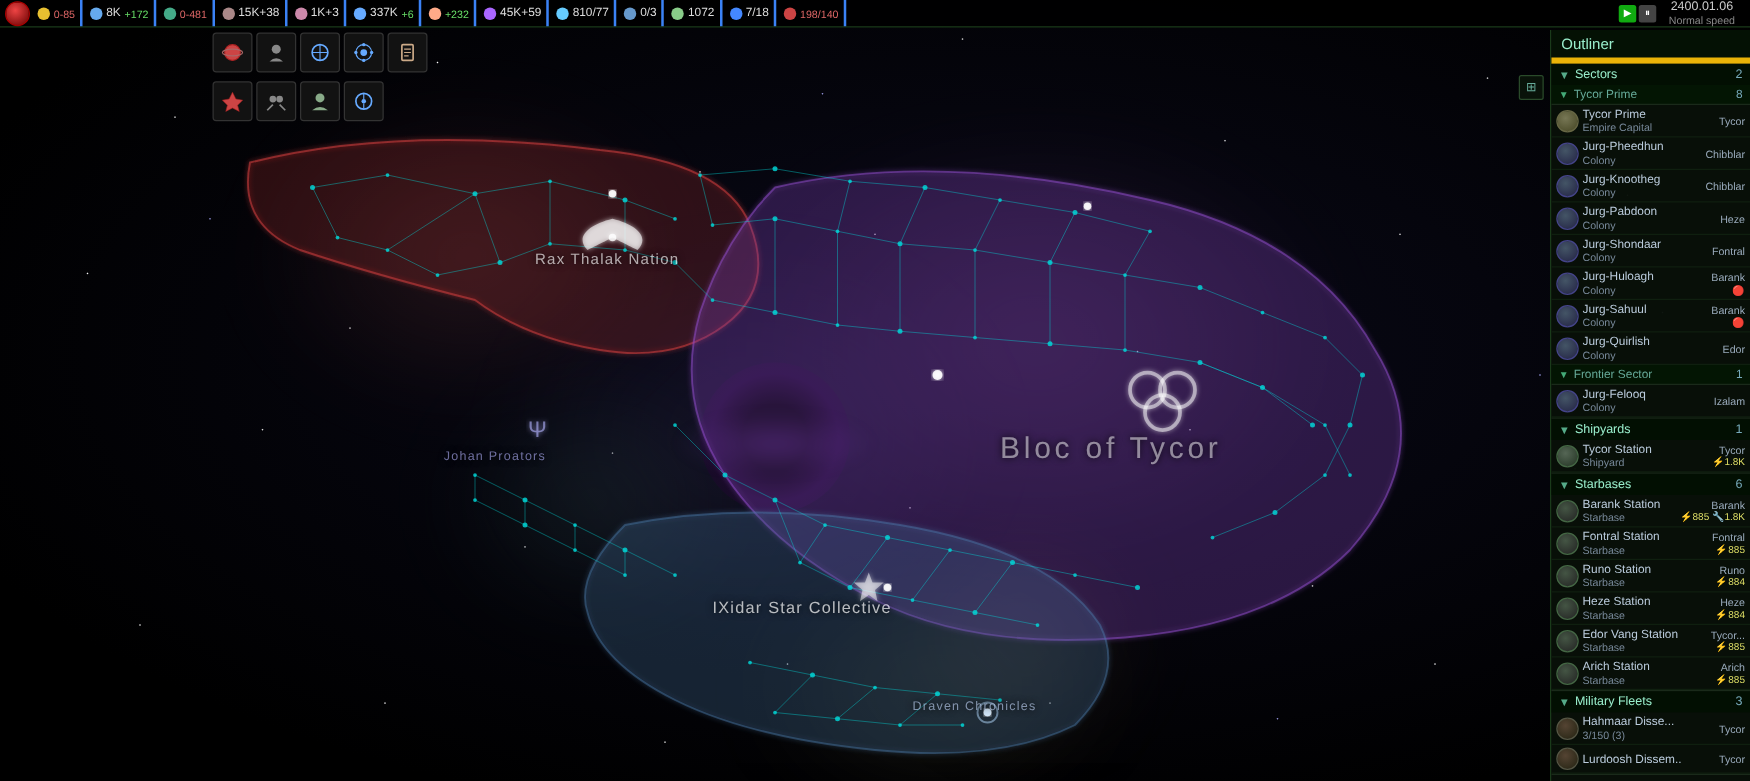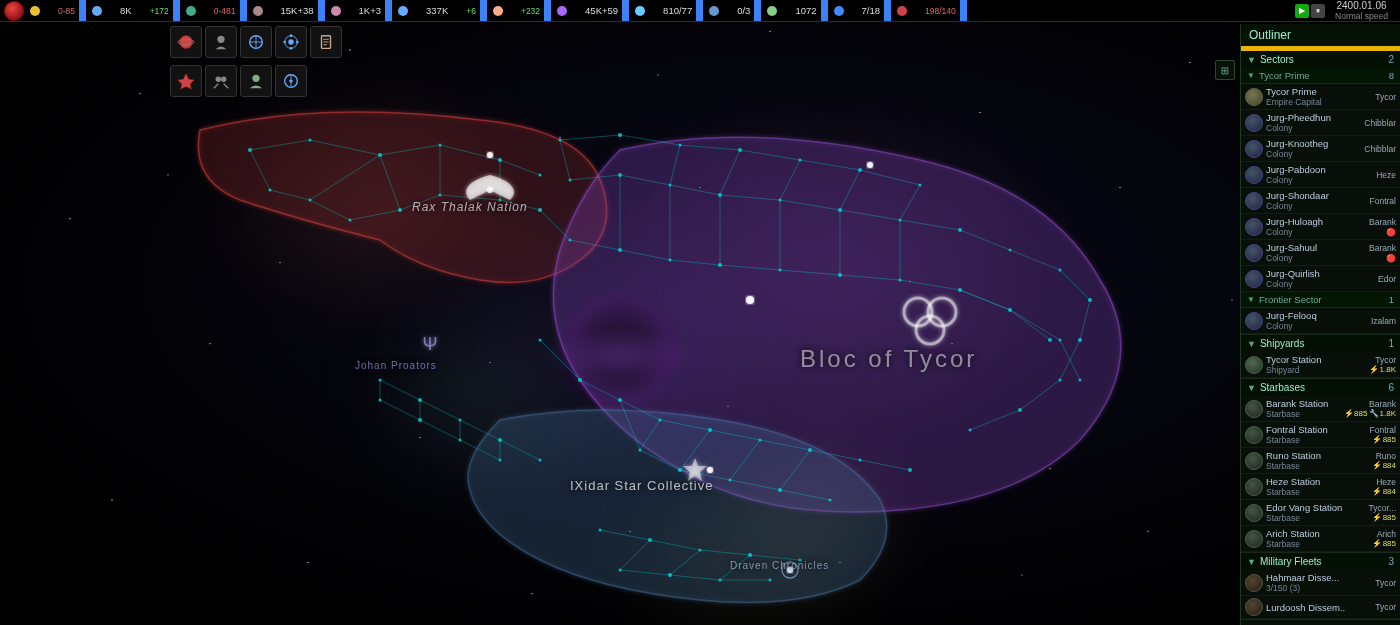--- a/index.html
+++ b/index.html
@@ -98,25 +98,25 @@
       height: 20px;
       border-radius: 50%;
       background: radial-gradient(circle at 40% 35%, #e44, #600);
       border: 1px solid #a00;
       flex-shrink: 0;
     }
 
     .top-resource {
       display: flex;
       align-items: center;
-      gap: 18px;
+      gap: 3px;
       padding: 0 4px;
       font-size: 9.5px;
       color: #ccc;
-      border-right: 7px solid #3b82f6;
+      border-right: 2px solid #3b82f6;
       height: 100%;
       justify-content: space-between;
     }
 
     .top-resource .icon {
       width: 10px;
       height: 10px;
       border-radius: 50%;
       background: #555;
       flex-shrink: 0;
@@ -603,21 +603,21 @@
     <g transform="translate(430,345)" fill="rgba(180,180,255,0.6)" filter="url(#glow)">
       <text x="0" y="0" font-size="18" text-anchor="middle" dominant-baseline="middle">Ψ</text>
     </g>
 
     <g transform="translate(790,570)" fill="rgba(180,220,255,0.5)">
       <circle cx="0" cy="0" r="8" fill="none" stroke="rgba(180,220,255,0.5)" stroke-width="1.5"></circle>
       <circle cx="0" cy="0" r="3"></circle>
     </g>
   </svg>
 
-  <div class="map-label" style="left:412px;top:200px;font-style:italic;">
+  <div class="map-label" style="left:428px;top:200px;">
     <div class="name" style="font-size:12px;color:rgba(255,255,255,0.65);">Rax Thalak Nation</div>
   </div>
 
   <div class="map-label" style="left:800px;top:345px;">
     <div class="name large">Bloc of Tycor</div>
   </div>
 
   <div class="map-label" style="left:570px;top:478px;">
     <div class="name" style="font-size:13px;">IXidar Star Collective</div>
   </div>

